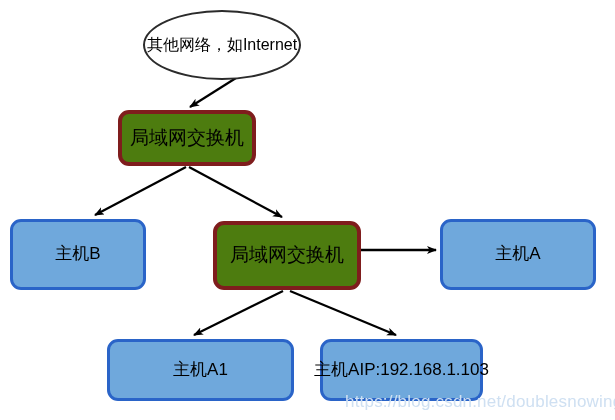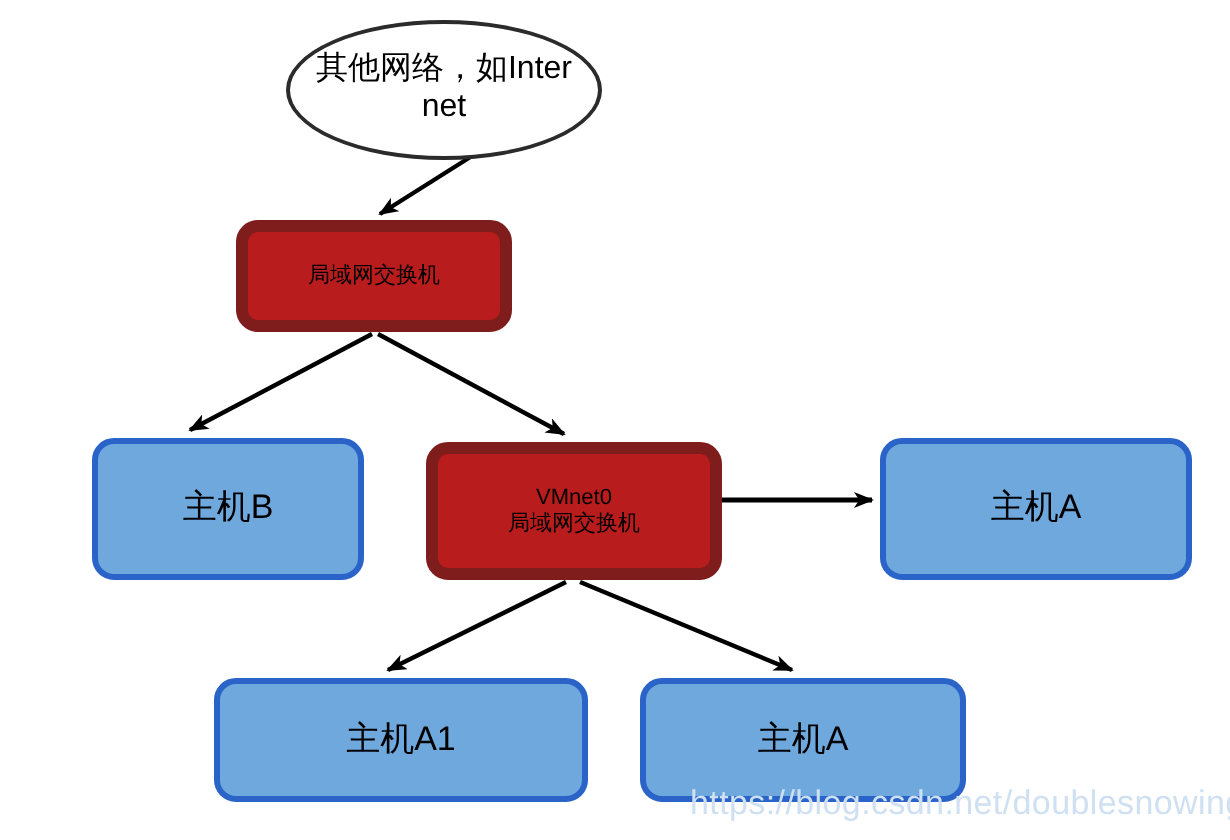--- a/index.html
+++ b/index.html
@@ -26,56 +26,56 @@
     left: 0;
     top: 0;
     width: 615px;
     height: 420px;
     pointer-events: none;
   }
   .node {
     position: absolute;
     box-sizing: border-box;
     display: flex;
-    flex-direction: column;
+    flex-direction: row;
     align-items: center;
     justify-content: center;
     text-align: left;
     color: #000000;
     line-height: 1.18;
   }
   .node .line {
     display: block;
     white-space: nowrap;
   }
   
   .node-rect-white {
-    background: #b91c1c;
-    border: 6px solid #7f1d1d;
+    background: #4d7c0f;
+    border: 4px solid #7f1d1d;
     border-radius: 11px;
-    font-size: 11px;
+    font-size: 19px;
   }
   
   .node-rect-blue {
     background: #6fa8dc;
     border: 3px solid #2a64c8;
     border-radius: 11px;
     font-size: 17px;
   }
   
   .node-ellipse {
     background: #ffffff;
     border: 2px solid #2b2b2b;
     border-radius: 50%;
     font-size: 16px;
     padding: 0 10px;
   }
   #node-internet { left: 143px; top: 10px; width: 158px; height: 70px; }
   #node-lan-switch { left: 118px; top: 110px; width: 138px; height: 56px; }
-  #node-host-b { left: 10px; top: 219px; width: 136px; height: 71px; margin-left: 36px; }
+  #node-host-b { left: 10px; top: 219px; width: 136px; height: 71px; }
   #node-vmnet0 { left: 213px; top: 221px; width: 148px; height: 69px; }
   #node-host-a { left: 440px; top: 219px; width: 156px; height: 71px; }
   #node-host-a1 { left: 107px; top: 339px; width: 187px; height: 62px; }
   #node-host-a-103 { left: 320px; top: 339px; width: 163px; height: 62px; }
 
   #watermark {
     position: absolute;
     left: 345px;
     top: 392px;
     font-size: 17px;
@@ -116,31 +116,31 @@
 
   <div class="node node-rect-white" id="node-lan-switch">
     <span class="line">局域网交换机</span>
   </div>
 
   <div class="node node-rect-blue" id="node-host-b">
     <span class="line">主机B</span>
   </div>
 
   <div class="node node-rect-white" id="node-vmnet0">
-    <span class="line">VMnet0</span>
     <span class="line">局域网交换机</span>
   </div>
 
   <div class="node node-rect-blue" id="node-host-a">
     <span class="line">主机A</span>
   </div>
 
   <div class="node node-rect-blue" id="node-host-a1">
     <span class="line">主机A1</span>
   </div>
 
   <div class="node node-rect-blue" id="node-host-a-103">
     <span class="line">主机A</span>
+    <span class="line">IP:192.168.1.103</span>
   </div>
 
   <div id="watermark">https://blog.csdn.net/doublesnowing</div>
 
 </div>
 
 </body></html>

